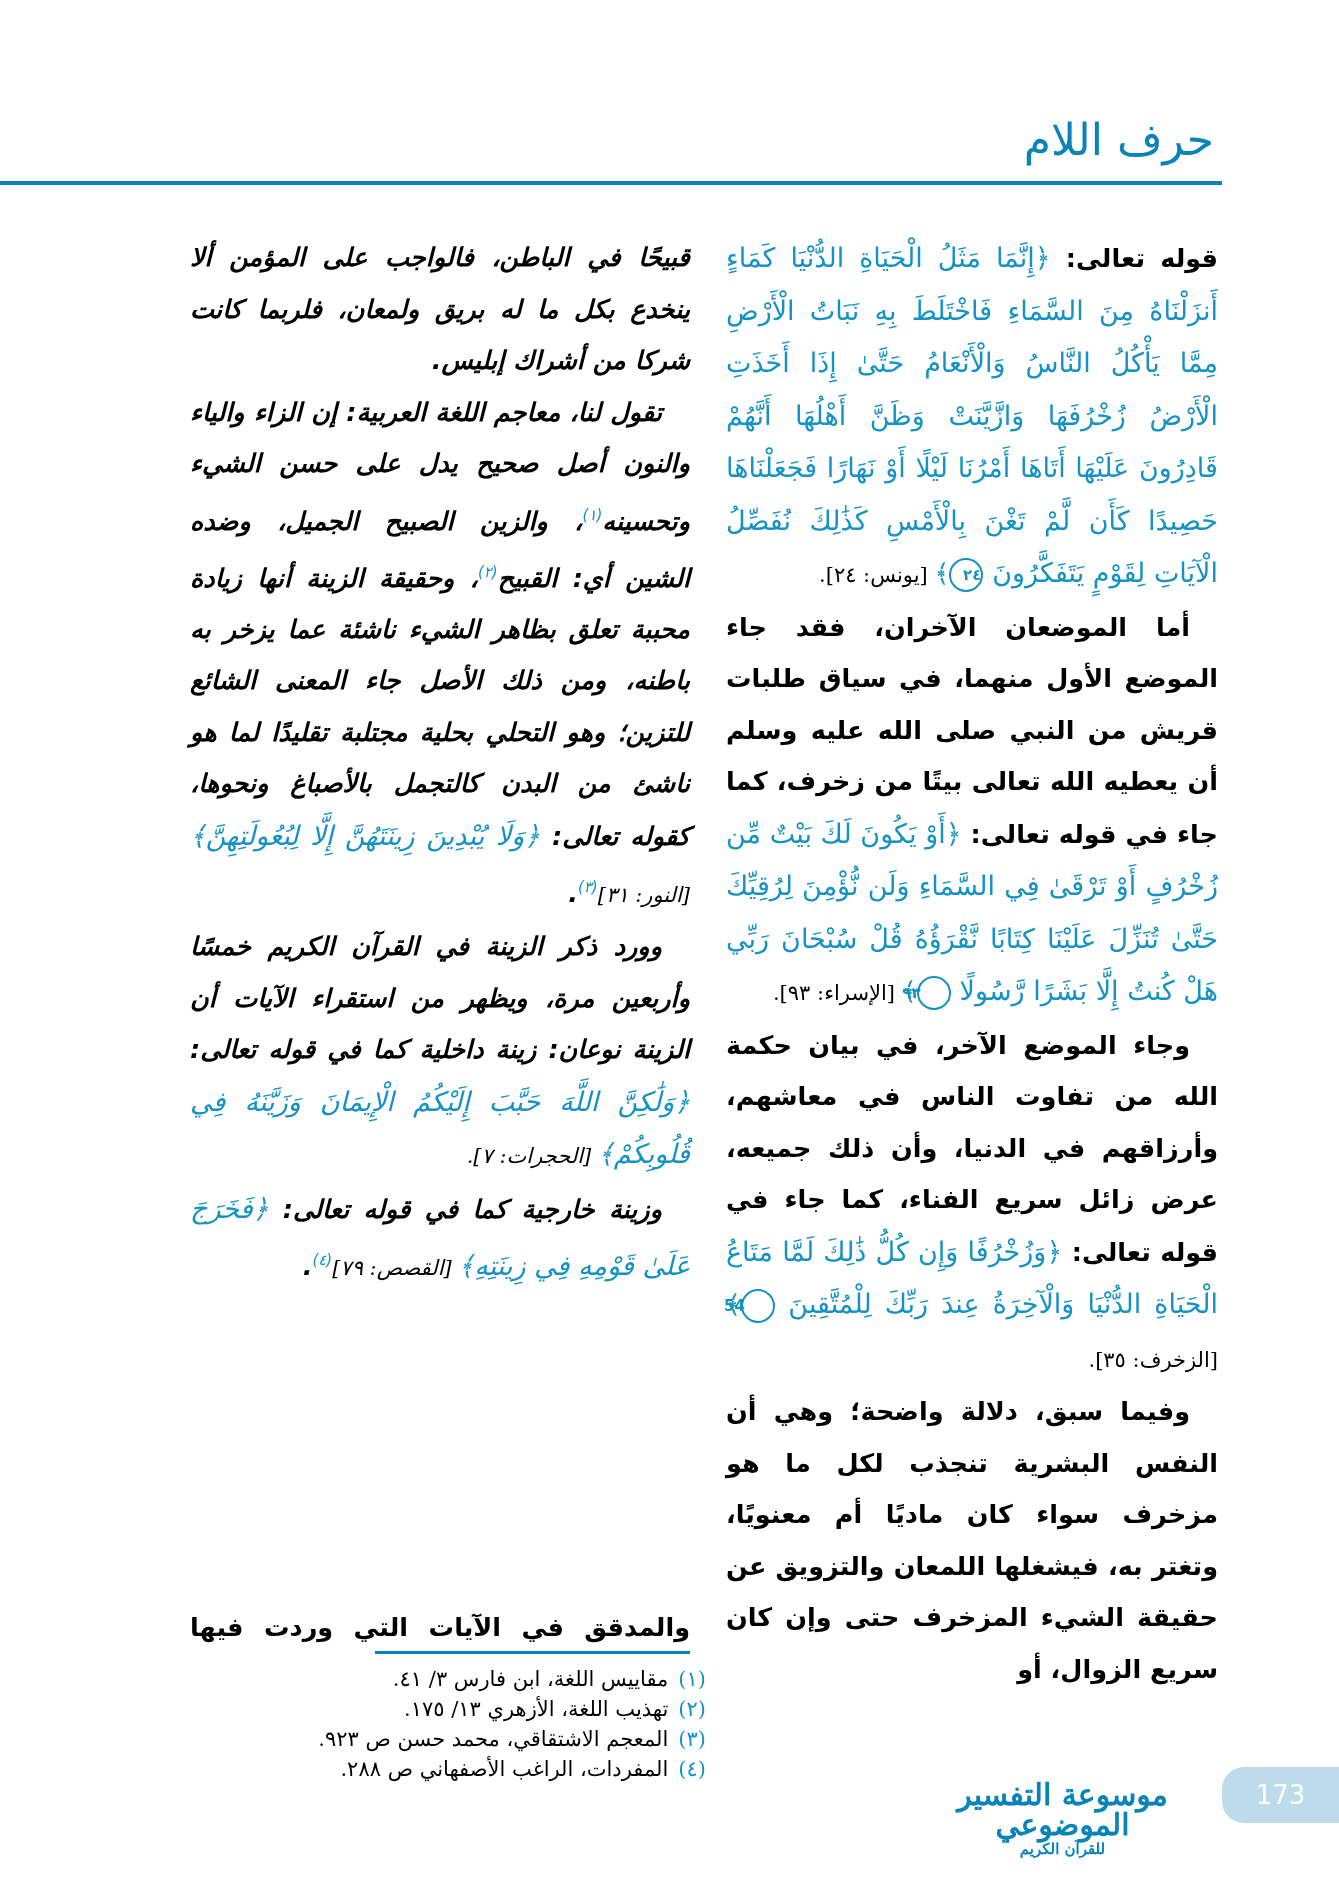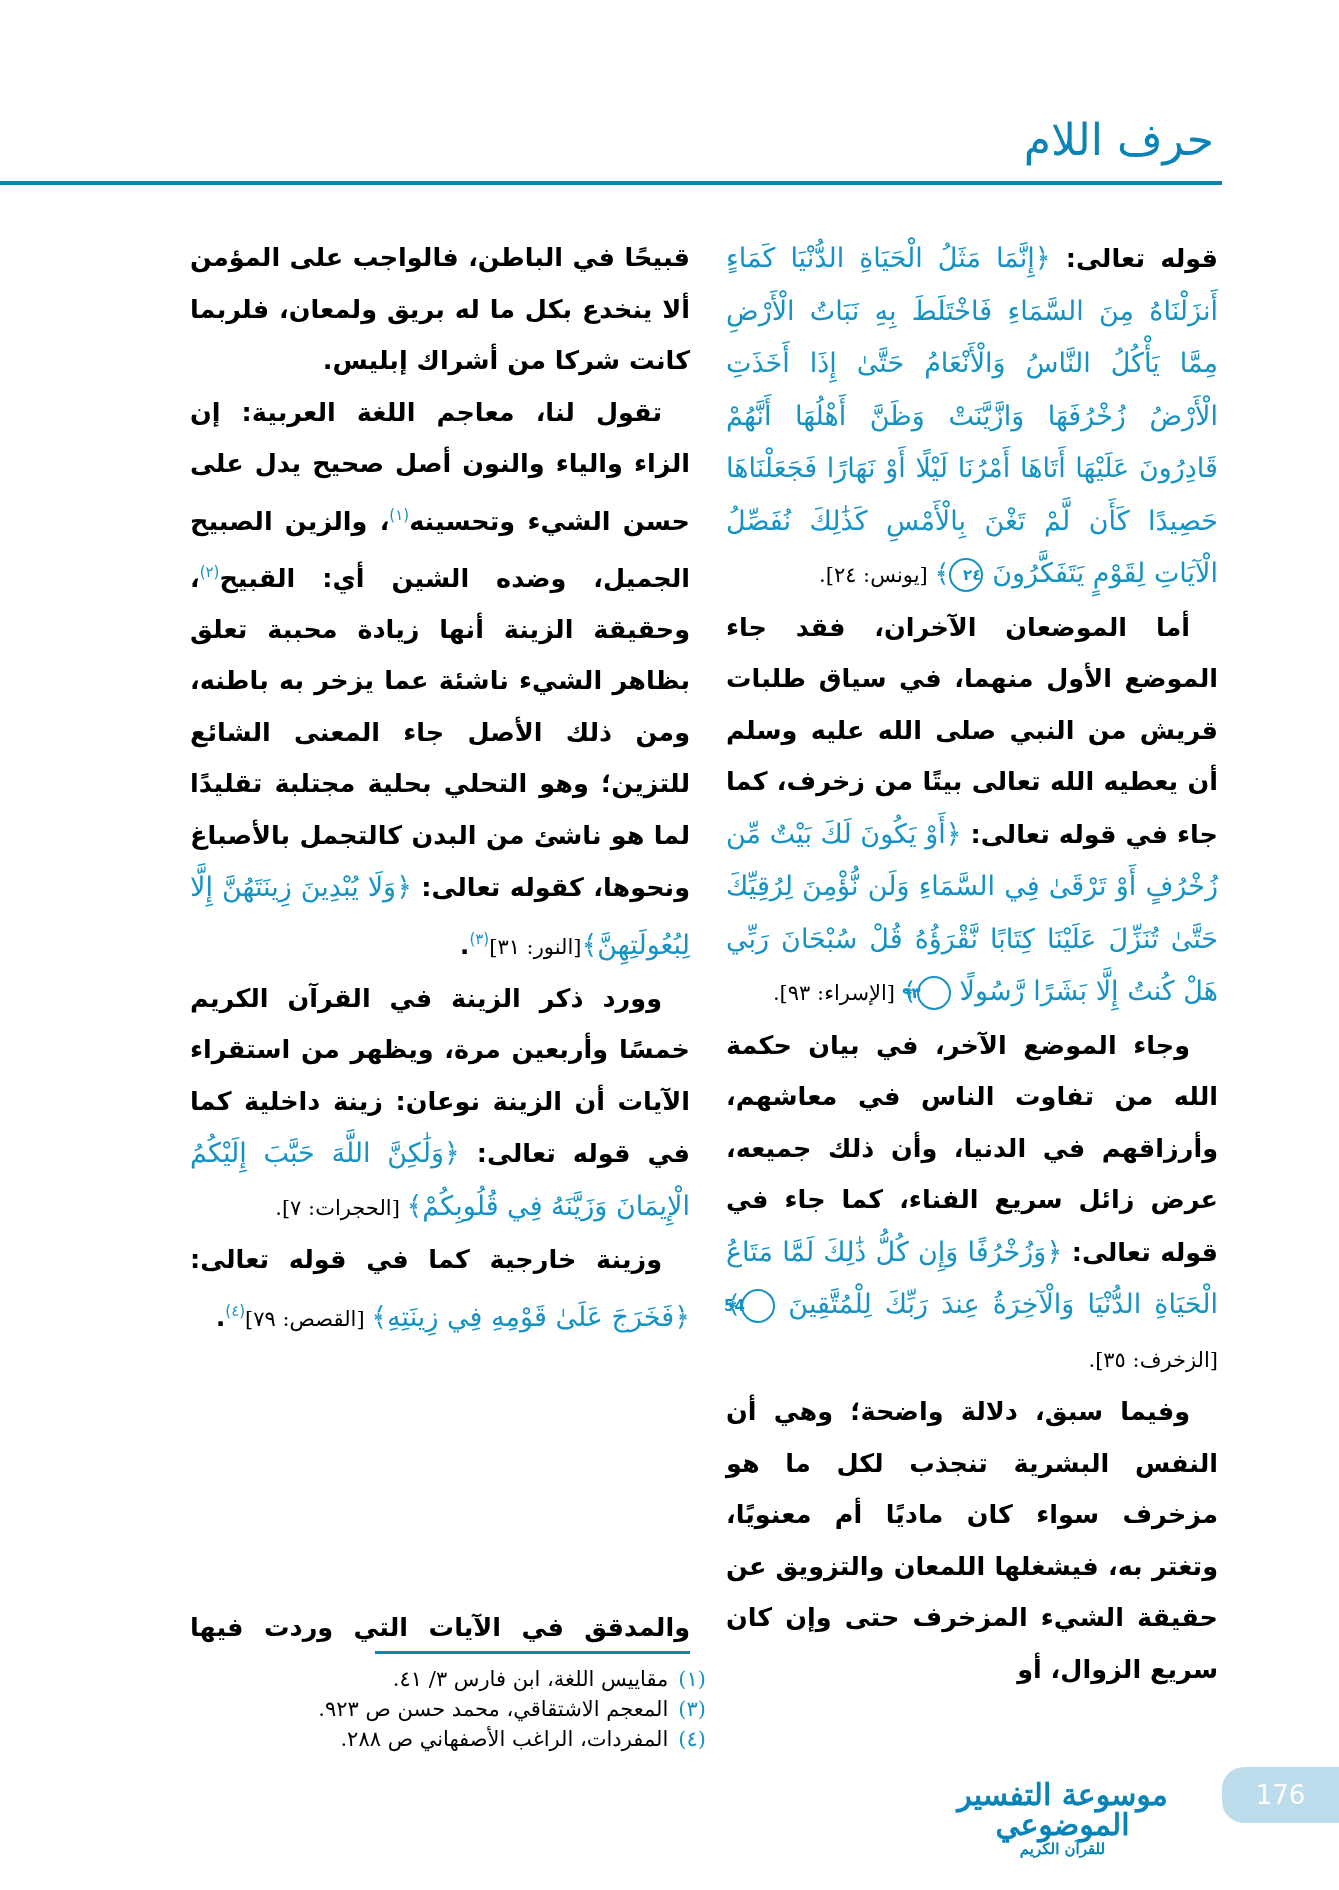--- a/index.html
+++ b/index.html
@@ -4,21 +4,21 @@
 <style>
   html, body { margin:0; padding:0; background:#ffffff; }
   body { width:1339px; height:1890px; position:relative; overflow:hidden;
          font-family:"DejaVu Sans", sans-serif; color:#000; }
   .header-title { position:absolute; right:125px; top:118px; font-size:44px; color:#0a84b8;
                   font-family:"DejaVu Serif", serif; direction:rtl; line-height:1; }
   .header-rule { position:absolute; left:0; top:181px; width:1222px; height:4px; background:#0a84b8; }
   .col { position:absolute; top:232px; direction:rtl; text-align:justify; font-size:25.5px;
          line-height:51.5px; font-weight:bold; }
   .col-right { left:726px; width:492px; }
-  .col-left { left:190px; width:500px; }
+  .col-left { left:190px; width:500px;font-style:italic; }
   .para { margin:0; text-align-last:right; }
   .indent { text-indent:28px; }
   .ayah { color:#1592c4; font-family:"DejaVu Serif", serif; font-weight:normal; font-size:27px; }
   .bracket { color:#1592c4; font-weight:normal; }
   .ref { font-weight:normal; font-size:21px; font-family:"DejaVu Serif", serif; }
   .ayah-num { display:inline-block; border:2px solid #1592c4; border-radius:50%; width:30px; height:30px;
               line-height:30px; text-align:left; font-size:15px; color:#1592c4; font-weight:bold;
               vertical-align:middle; }
   .fn-mark { color:#1592c4; font-size:15px; vertical-align:super; font-weight:normal; }
   .subhead { margin:0; padding-right:38px; }
@@ -70,21 +70,22 @@
   <p class="para indent">
     <span>وزينة خارجية كما في قوله تعالى: </span><span class="ayah">﴿فَخَرَجَ عَلَىٰ قَوْمِهِ فِي زِينَتِهِ﴾</span><span class="ref"> [القصص: ٧٩]</span><span class="fn-mark">(٤)</span><span>.</span>
   </p>
 </div>
 
 <div class="last-line">والمدقق في الآيات التي وردت فيها</div>
 <div class="fn-rule"></div>
 
 <div class="footnotes">
   <p class="fn"><span class="fn-num">(١)</span><span>مقاييس اللغة، ابن فارس ٣/ ٤١.</span></p>
+  <p class="fn"><span class="fn-num">(٢)</span><span>تهذيب اللغة، الأزهري ١٣/ ١٧٥.</span></p>
   <p class="fn"><span class="fn-num">(٣)</span><span>المعجم الاشتقاقي، محمد حسن ص ٩٢٣.</span></p>
   <p class="fn"><span class="fn-num">(٤)</span><span>المفردات، الراغب الأصفهاني ص ٢٨٨.</span></p>
 </div>
 
 <div class="logo">
   <div class="logo-main">موسوعة التفسير الموضوعي</div>
   <div class="logo-sub">للقرآن الكريم</div>
 </div>
-<div class="page-num">176</div>
+<div class="page-num">173</div>
 
 </body></html>

